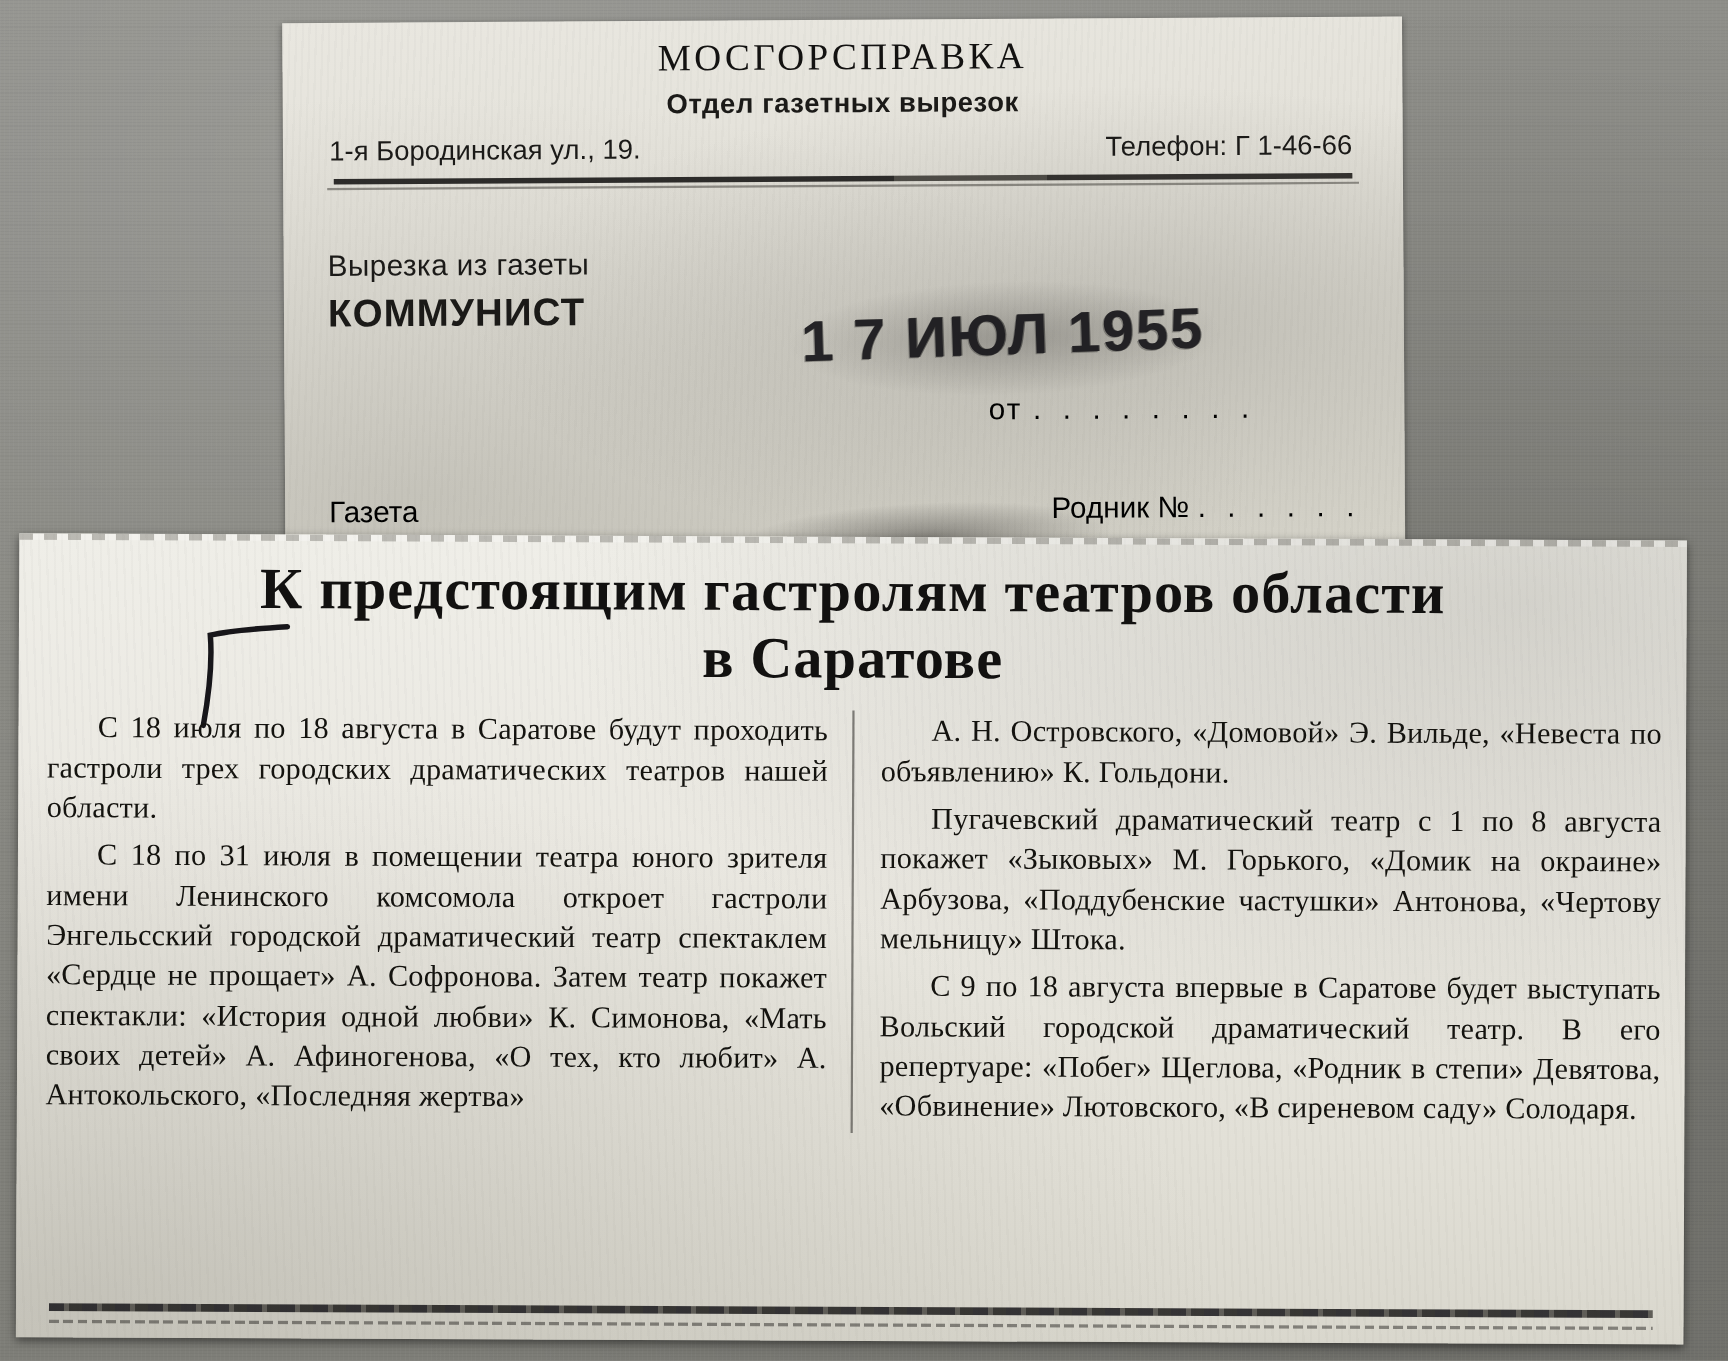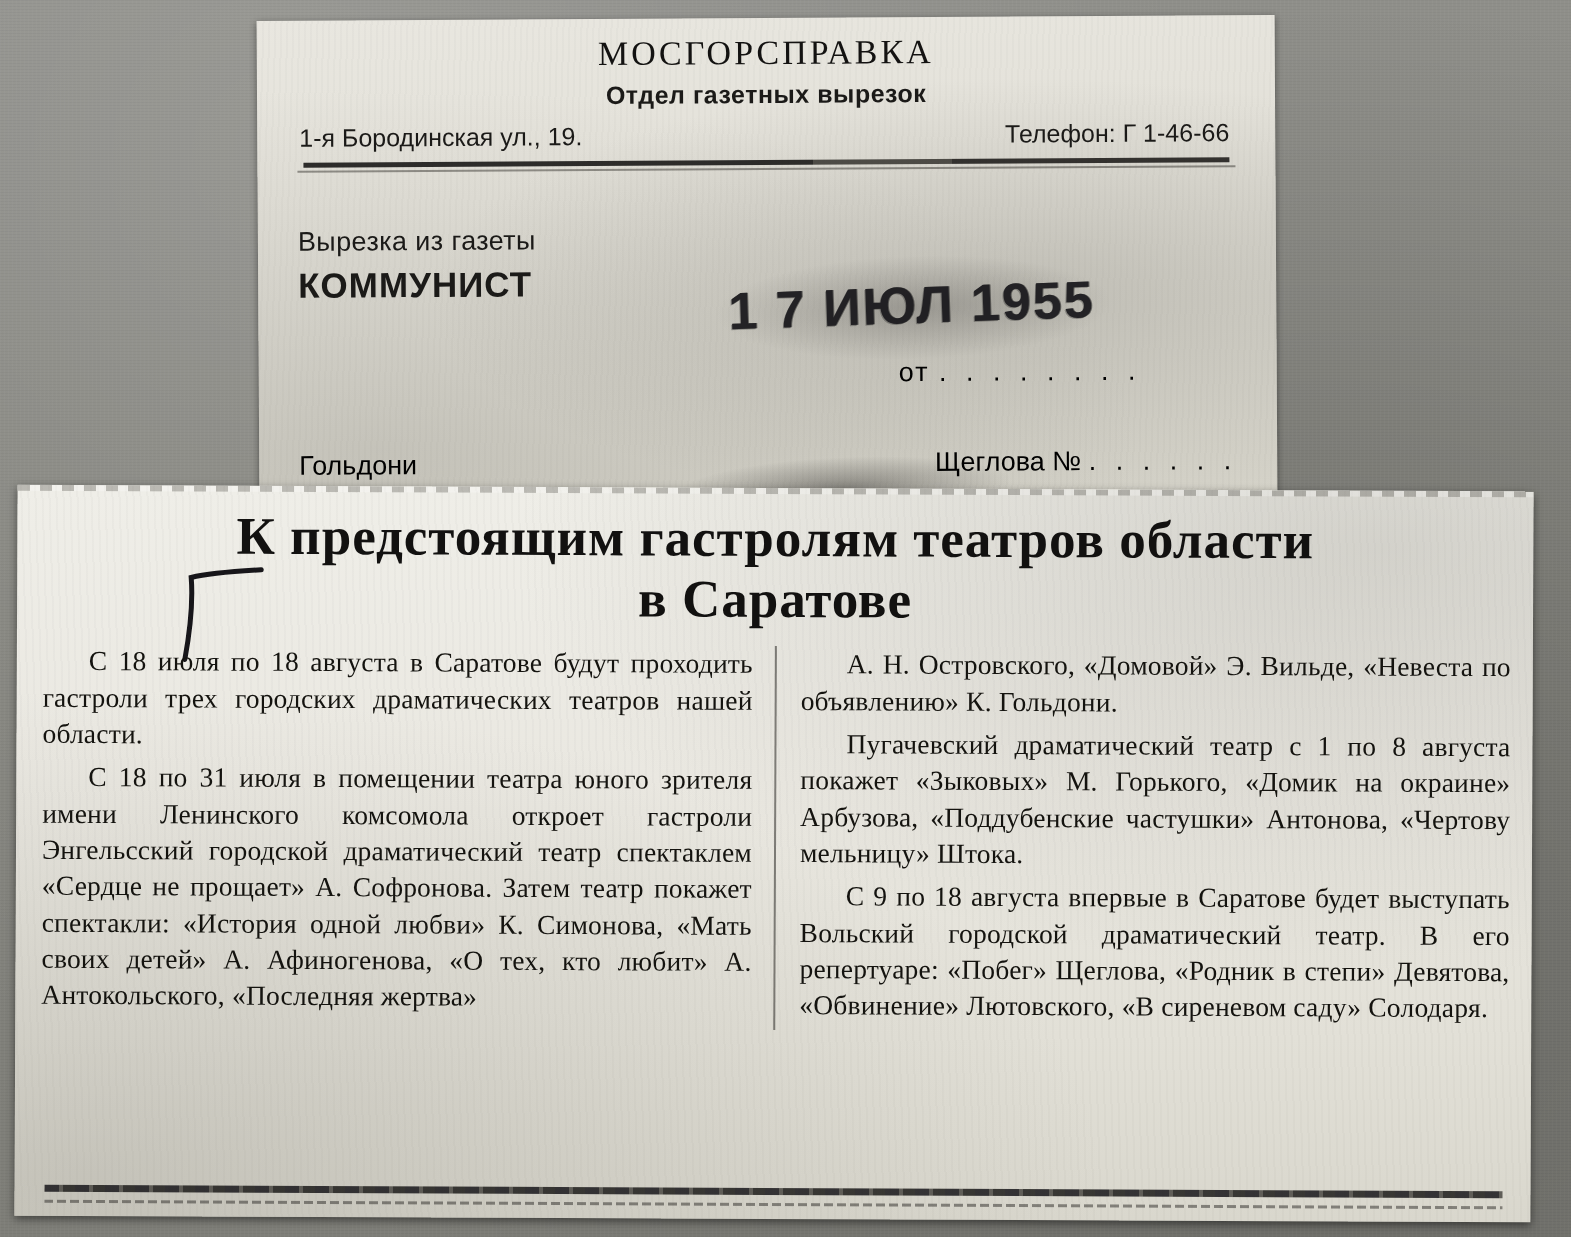--- a/index.html
+++ b/index.html
@@ -278,23 +278,23 @@
   <div class="stamp">1 7 ИЮЛ 1955</div>
 
   <div class="ot-row">
     <span>от</span>
     <span class="dots">. . . . . . . .</span>
   </div>
 
   <div class="smudge-b"></div>
 
   <div class="bottom-row">
-    <span>Гольдони</span>
+    <span>Газета</span>
     <span>
-      <span>Щеглова №</span>
+      <span>Родник №</span>
       <span class="dots">. . . . . .</span>
     </span>
   </div>
 </div>
 
 <div class="clipping">
   <div class="tear"></div>
 
   <div class="clip-head">
     <span>К предстоящим гастролям театров области</span>

